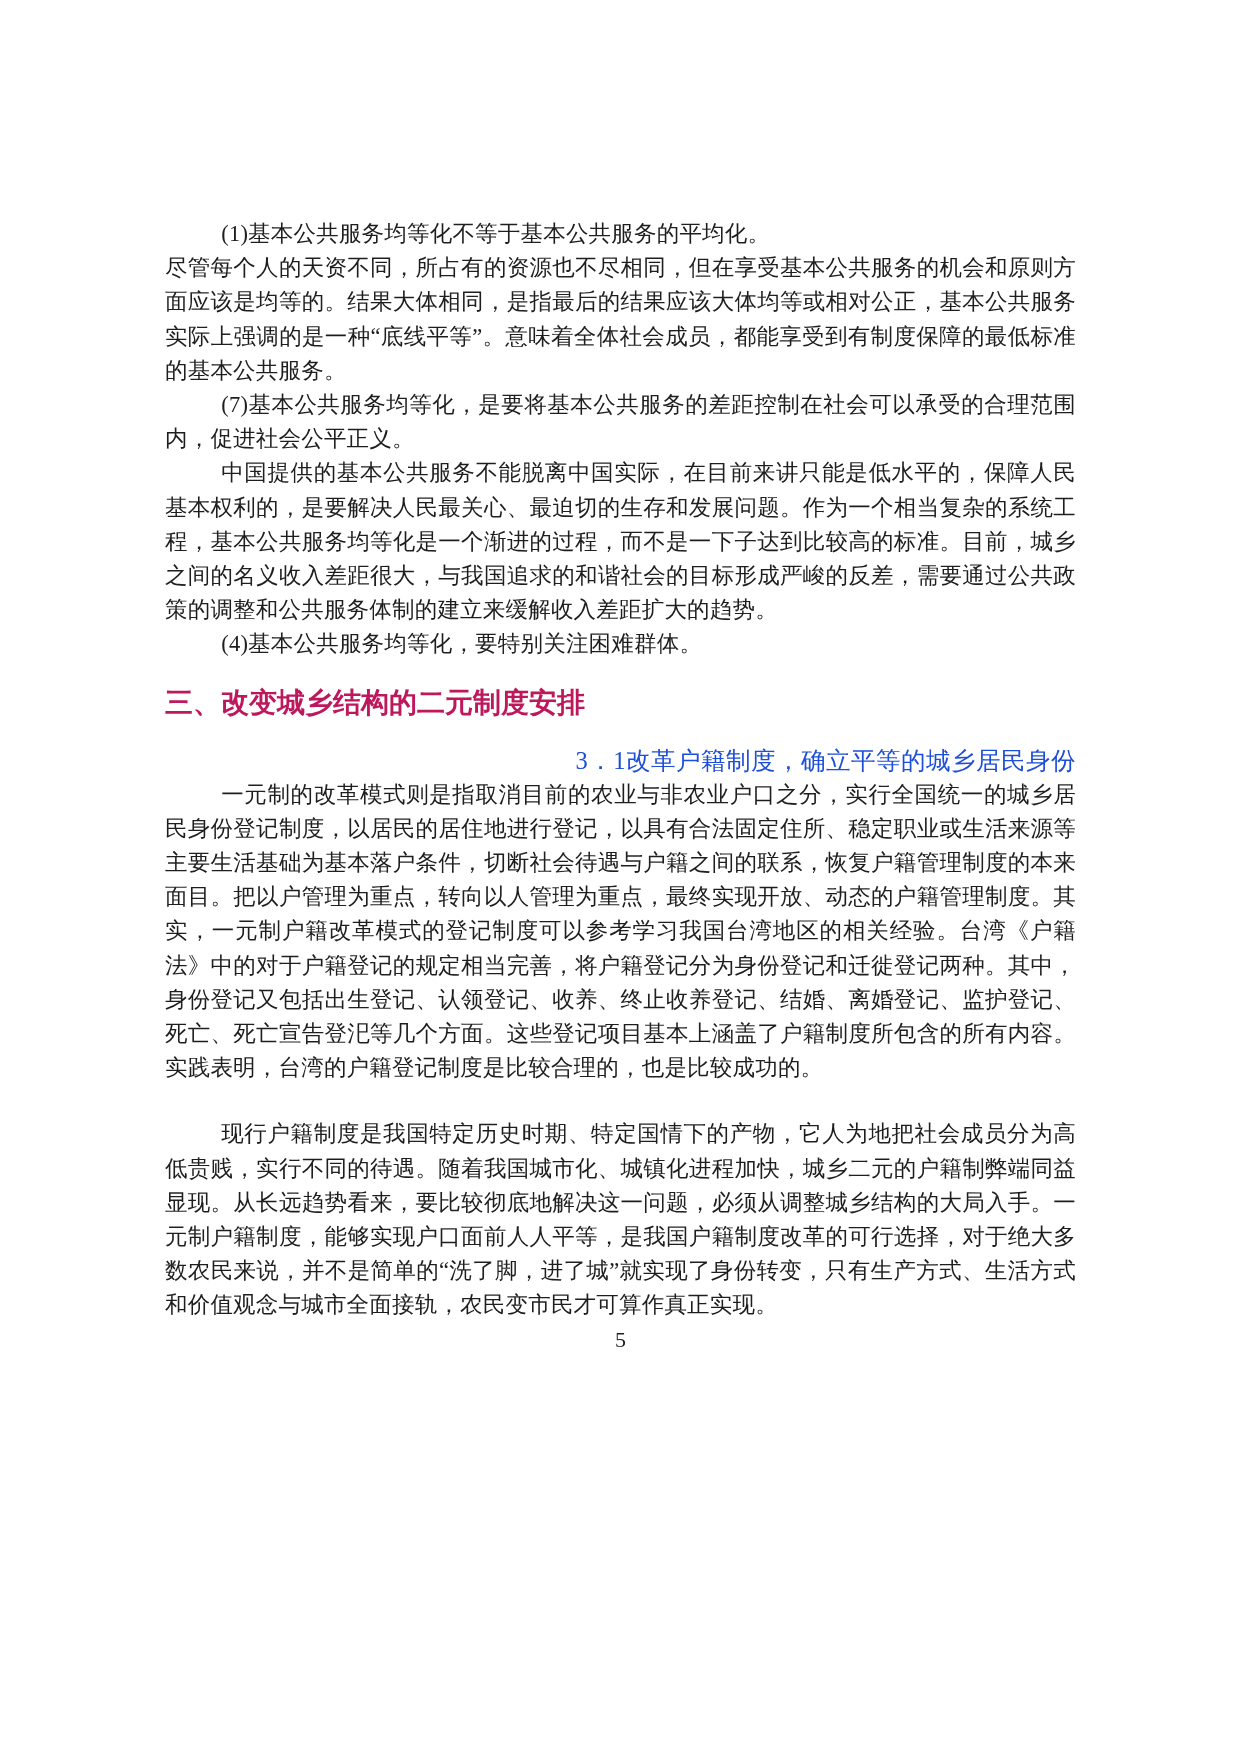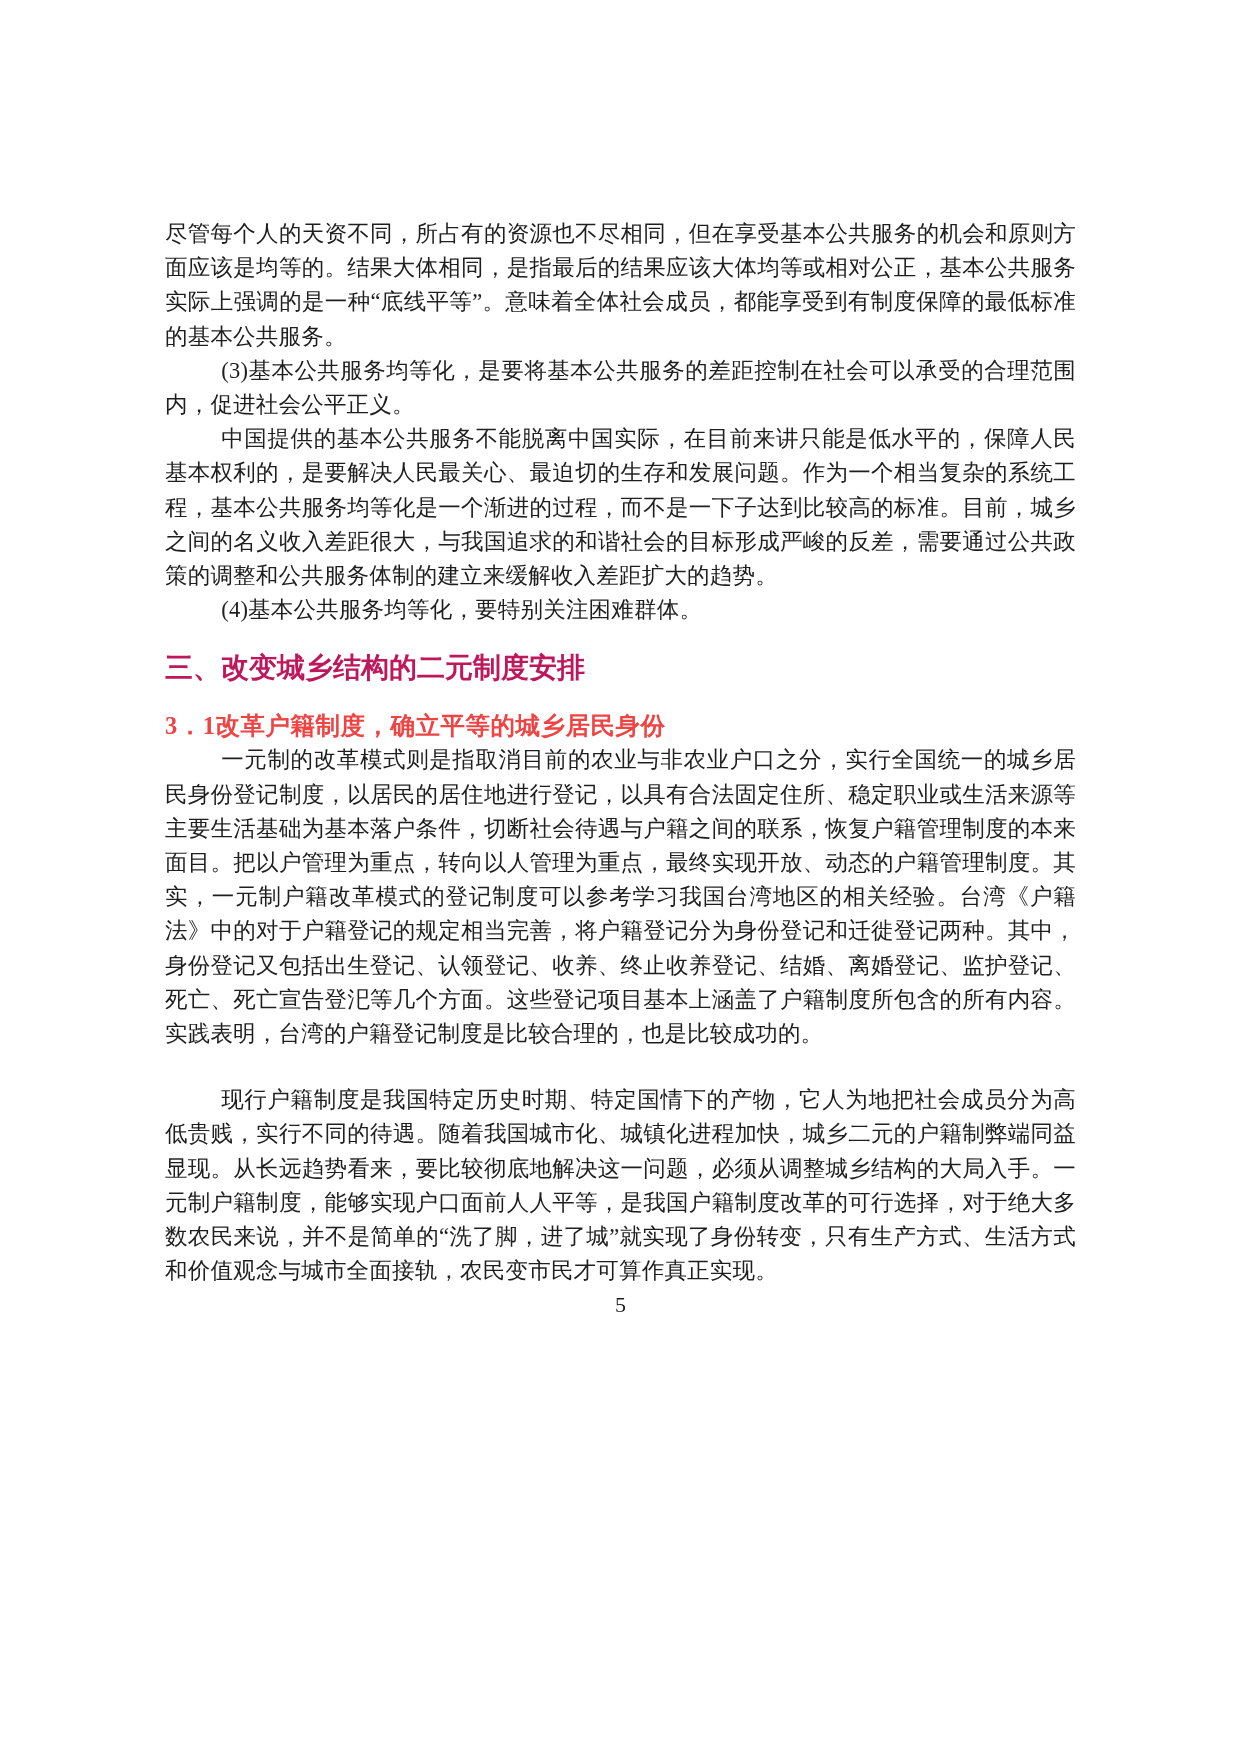--- a/index.html
+++ b/index.html
@@ -32,45 +32,47 @@
   .section-heading {
     font-family: "Liberation Sans", "DejaVu Sans", sans-serif;
     font-weight: 700;
     font-size: 28px;
     line-height: 34px;
     color: #be185d;
     margin: 24px 0 0 0;
   }
   .subsection-heading {
     font-family: "Liberation Serif", "DejaVu Serif", serif;
-    font-weight: 700;
+    font-weight: 400;
     font-size: 24.5px;
     line-height: 34px;
-    color: #ef4444;
+    color: #1d4ed8;
     margin: 24px 0 0 0;
     letter-spacing: 0.5px;
+    text-align: right;
   }
   .first-after-heading { margin-top: 32px; }
   .page-number {
     font-family: "Liberation Serif", "DejaVu Serif", serif;
     font-size: 22px;
     line-height: 28px;
     text-align: center;
     color: #1e1e1e;
     margin-top: 3px;
   }
 </style>
 </head>
 <body>
 
 <div class="page">
 
   <section>
+    <p class="para indent">(1)基本公共服务均等化不等于基本公共服务的平均化。</p>
     <p class="para">尽管每个人的天资不同，所占有的资源也不尽相同，但在享受基本公共服务的机会和原则方面应该是均等的。结果大体相同，是指最后的结果应该大体均等或相对公正，基本公共服务实际上强调的是一种“底线平等”。意味着全体社会成员，都能享受到有制度保障的最低标准的基本公共服务。</p>
-    <p class="para indent">(3)基本公共服务均等化，是要将基本公共服务的差距控制在社会可以承受的合理范围内，促进社会公平正义。</p>
+    <p class="para indent">(7)基本公共服务均等化，是要将基本公共服务的差距控制在社会可以承受的合理范围内，促进社会公平正义。</p>
     <p class="para indent">中国提供的基本公共服务不能脱离中国实际，在目前来讲只能是低水平的，保障人民基本权利的，是要解决人民最关心、最迫切的生存和发展问题。作为一个相当复杂的系统工程，基本公共服务均等化是一个渐进的过程，而不是一下子达到比较高的标准。目前，城乡之间的名义收入差距很大，与我国追求的和谐社会的目标形成严峻的反差，需要通过公共政策的调整和公共服务体制的建立来缓解收入差距扩大的趋势。</p>
     <p class="para indent">(4)基本公共服务均等化，要特别关注困难群体。</p>
   </section>
 
   <h1 class="section-heading">三、改变城乡结构的二元制度安排</h1>
 
   <h2 class="subsection-heading">3．1改革户籍制度，确立平等的城乡居民身份</h2>
 
   <section>
     <p class="para indent">一元制的改革模式则是指取消目前的农业与非农业户口之分，实行全国统一的城乡居民身份登记制度，以居民的居住地进行登记，以具有合法固定住所、稳定职业或生活来源等主要生活基础为基本落户条件，切断社会待遇与户籍之间的联系，恢复户籍管理制度的本来面目。把以户管理为重点，转向以人管理为重点，最终实现开放、动态的户籍管理制度。其实，一元制户籍改革模式的登记制度可以参考学习我国台湾地区的相关经验。台湾《户籍法》中的对于户籍登记的规定相当完善，将户籍登记分为身份登记和迁徙登记两种。其中，身份登记又包括出生登记、认领登记、收养、终止收养登记、结婚、离婚登记、监护登记、死亡、死亡宣告登汜等几个方面。这些登记项目基本上涵盖了户籍制度所包含的所有内容。实践表明，台湾的户籍登记制度是比较合理的，也是比较成功的。</p>

